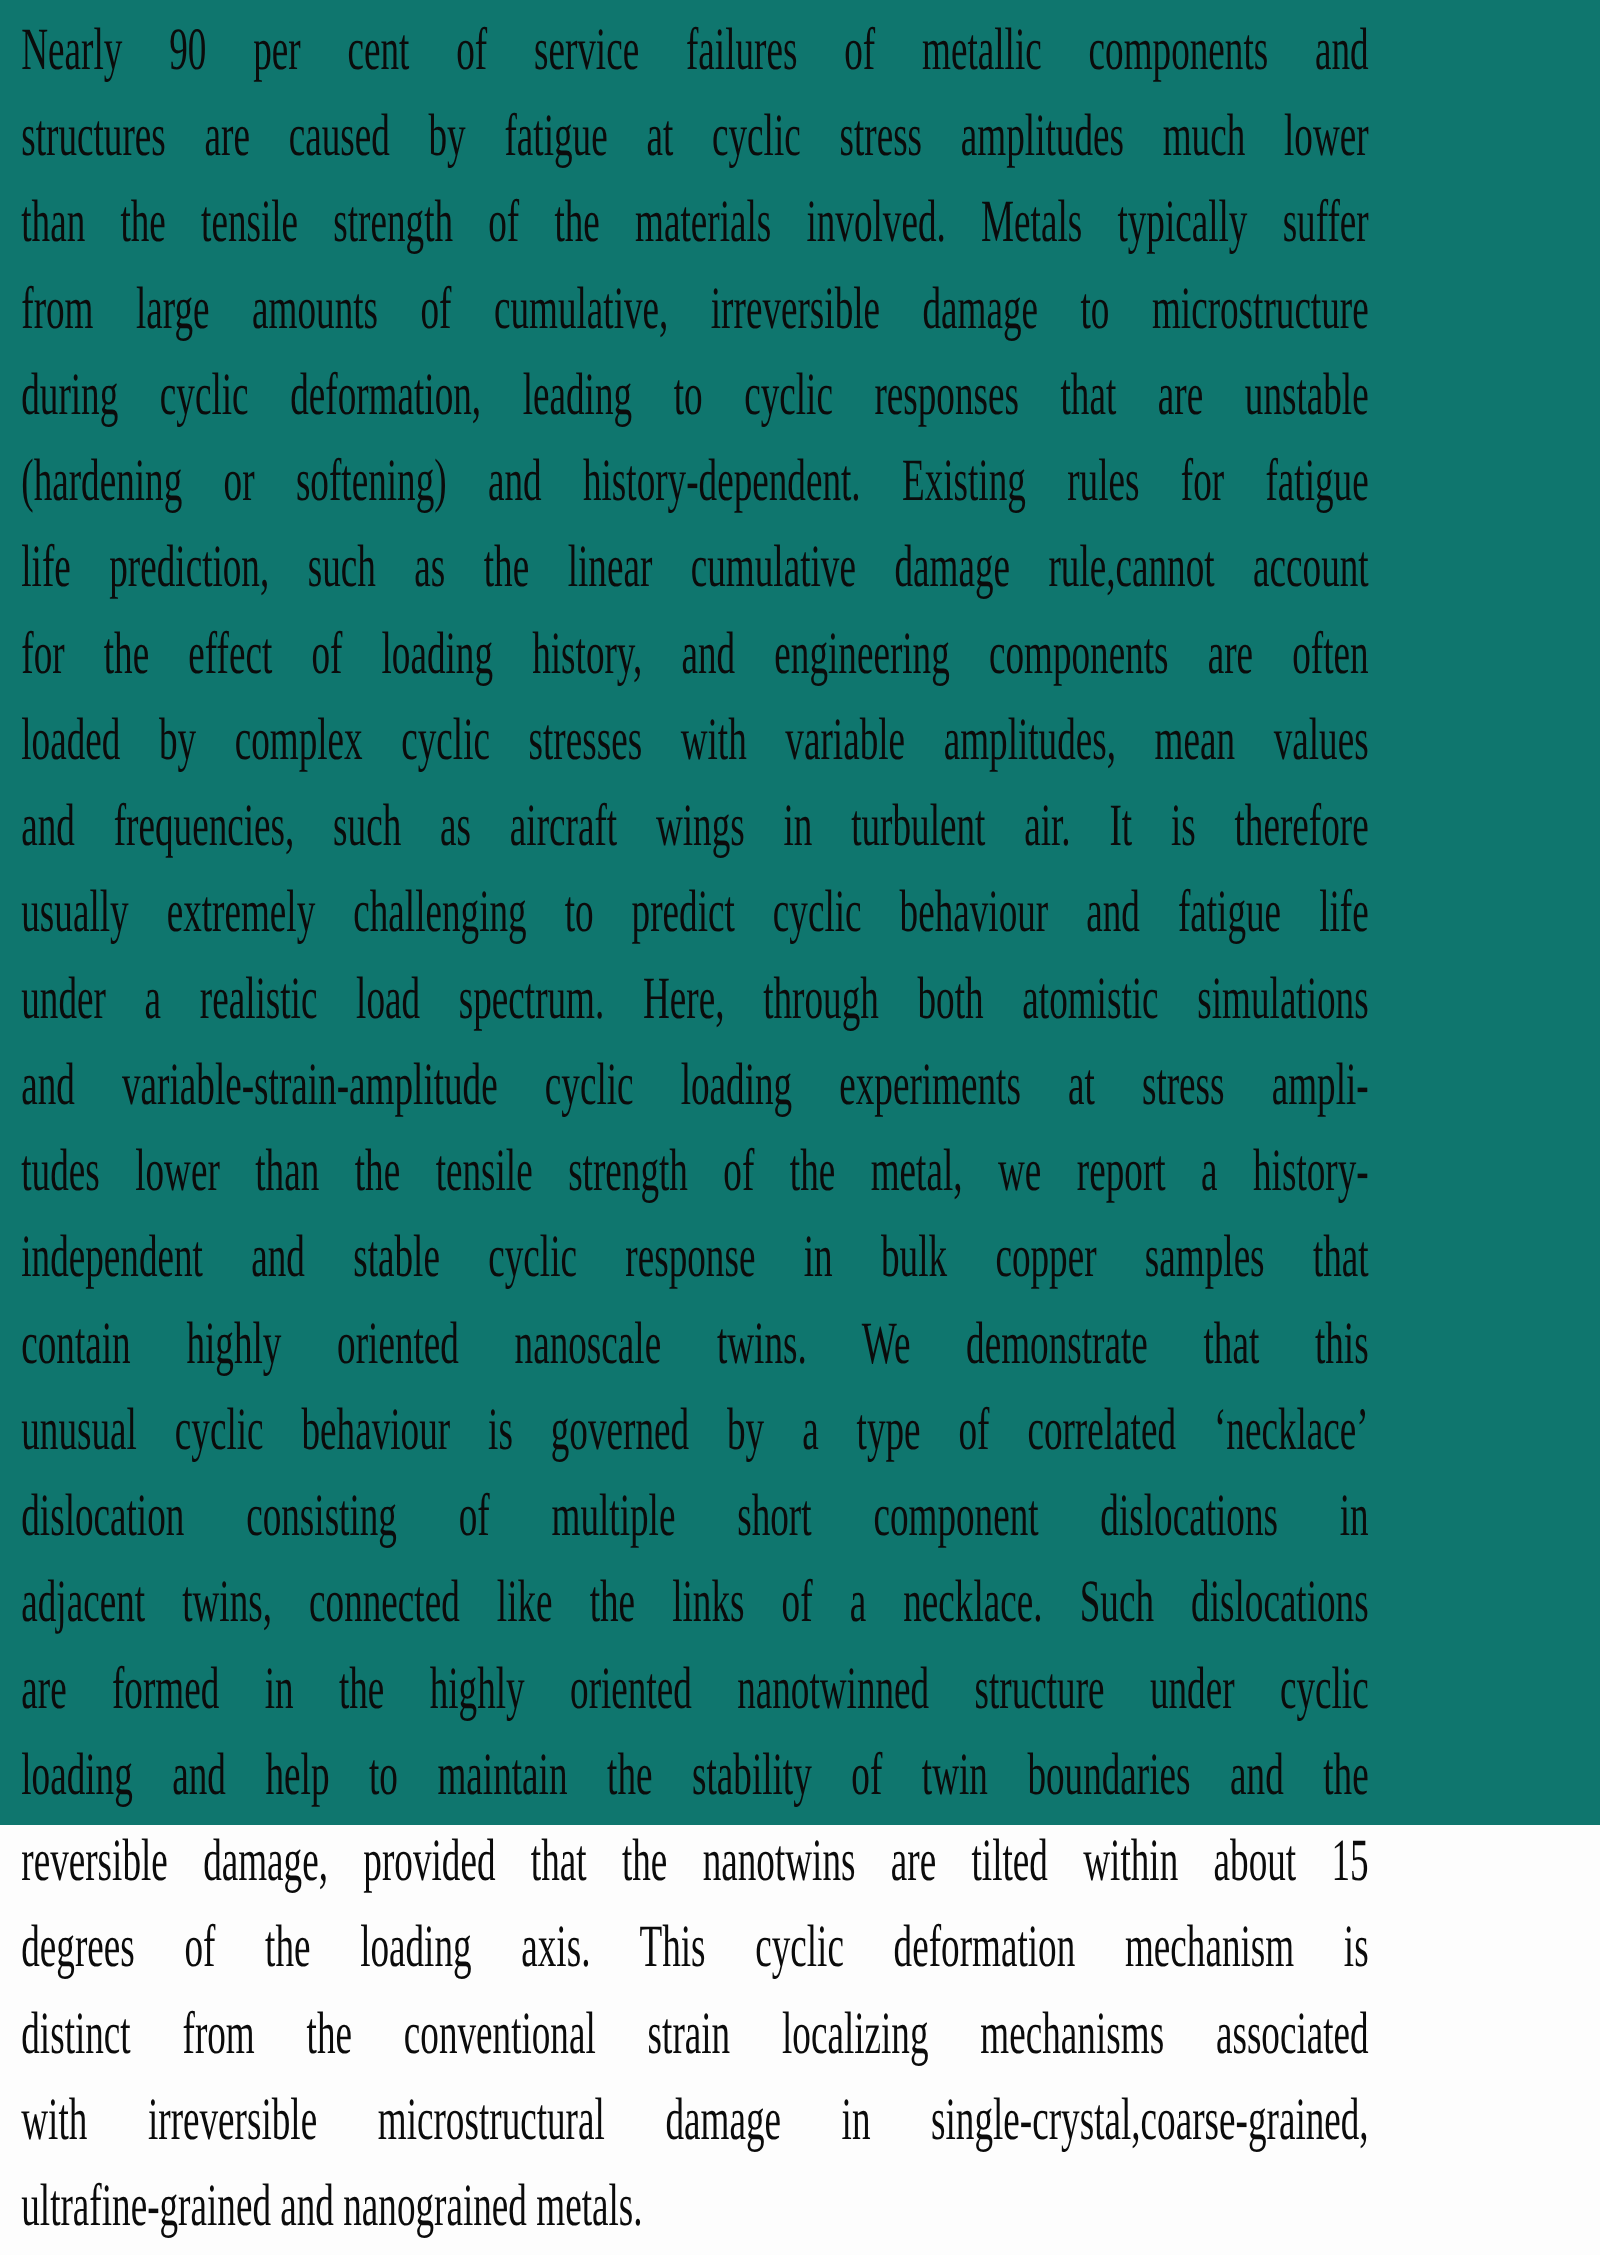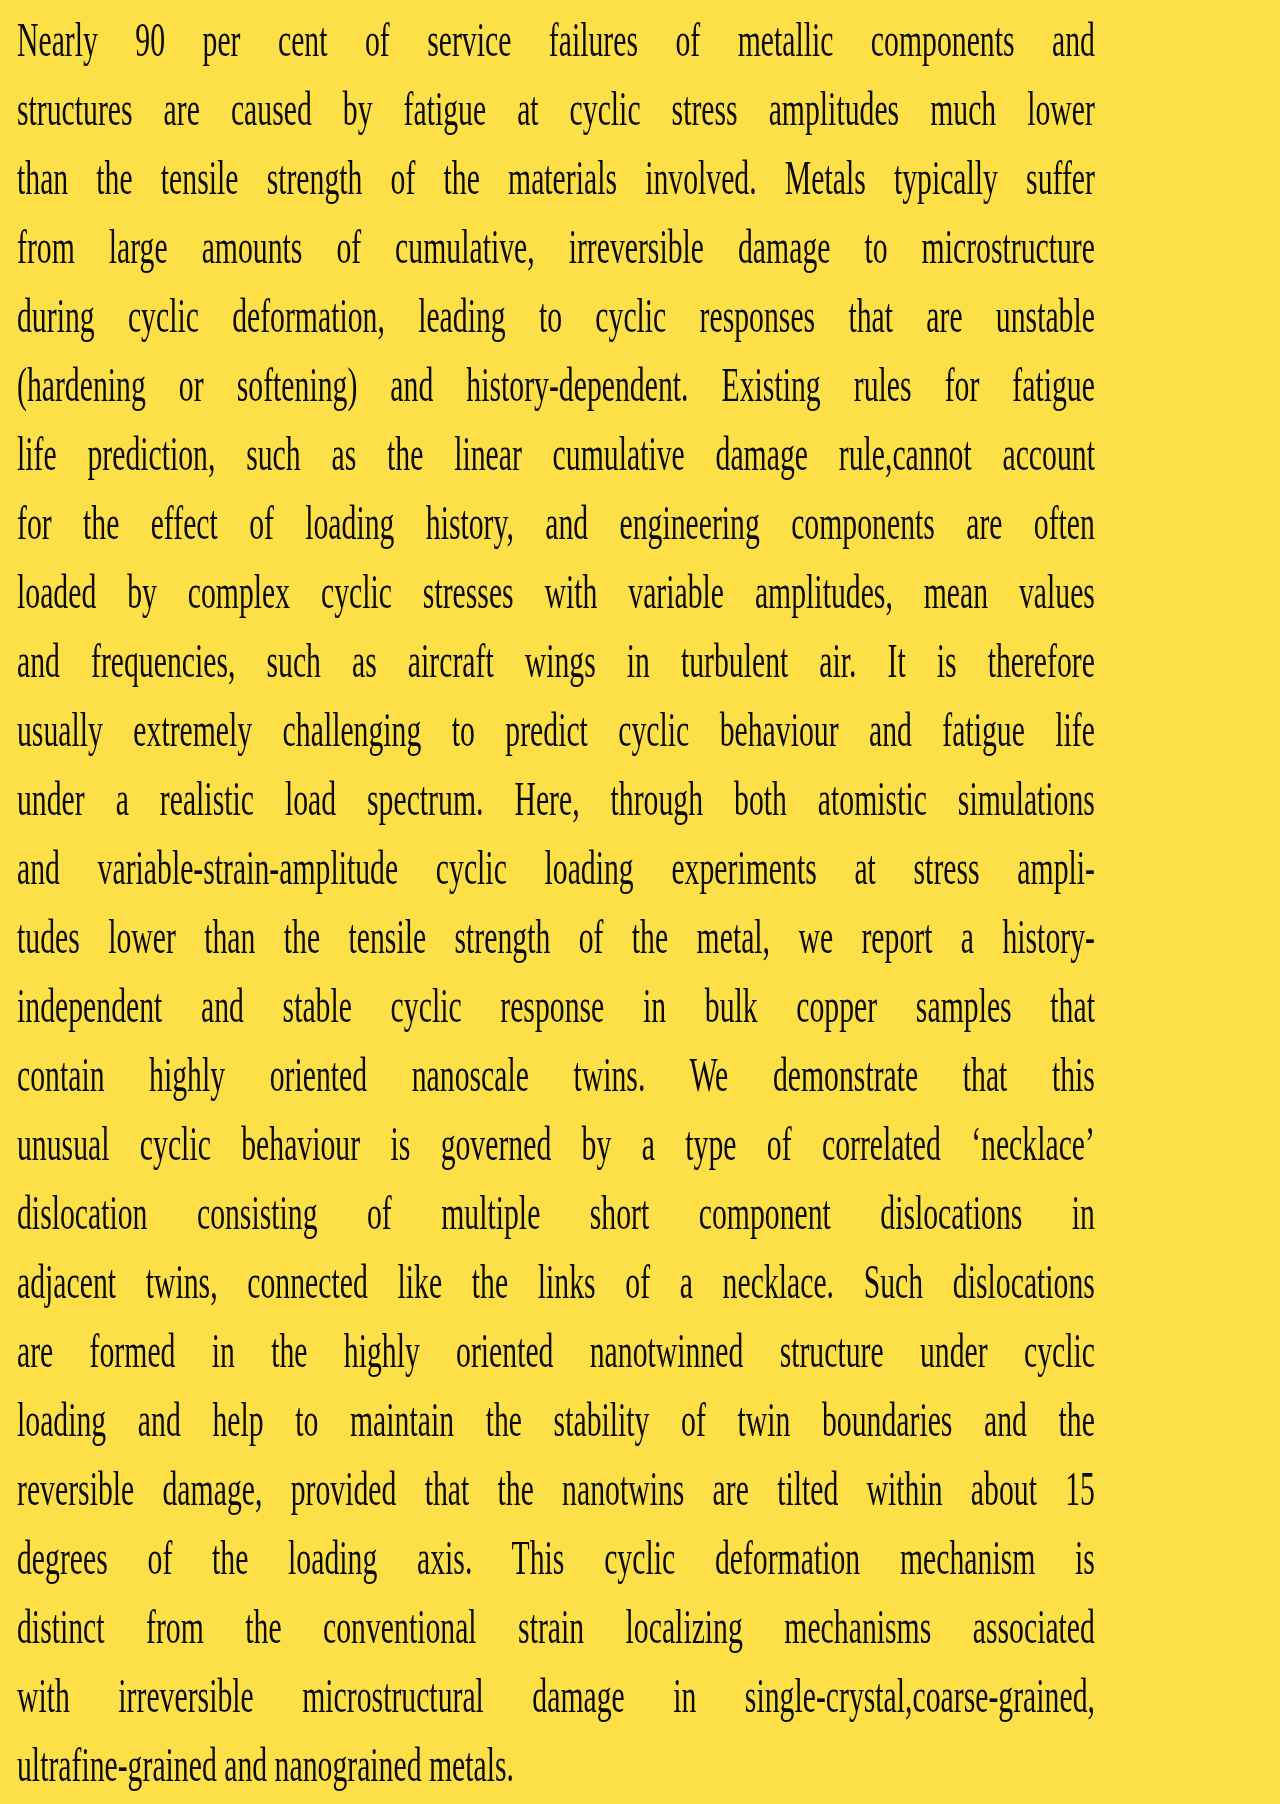--- a/index.html
+++ b/index.html
@@ -9,22 +9,22 @@
     height: 1804px;
     overflow: hidden;
   }
   body {
     background: #fdfdfd;
   }
   .page {
     position: absolute;
     left: 0; top: 0;
     width: 1280px;
-    height: 1804px;
-    background: #fde047;
+    height: 1460px;
+    background: #0f766e;
   }
   .paragraph {
     position: absolute;
     left: 17px;
     top: 5px;
     width: 1078px;
   }
   .line {
     width: 1740px;              
     transform: scaleX(0.6195);  

